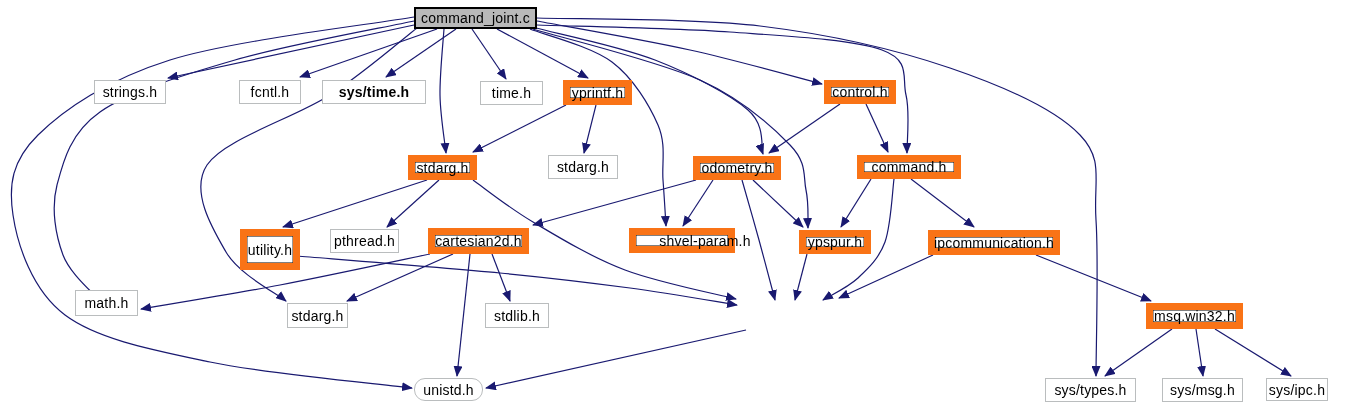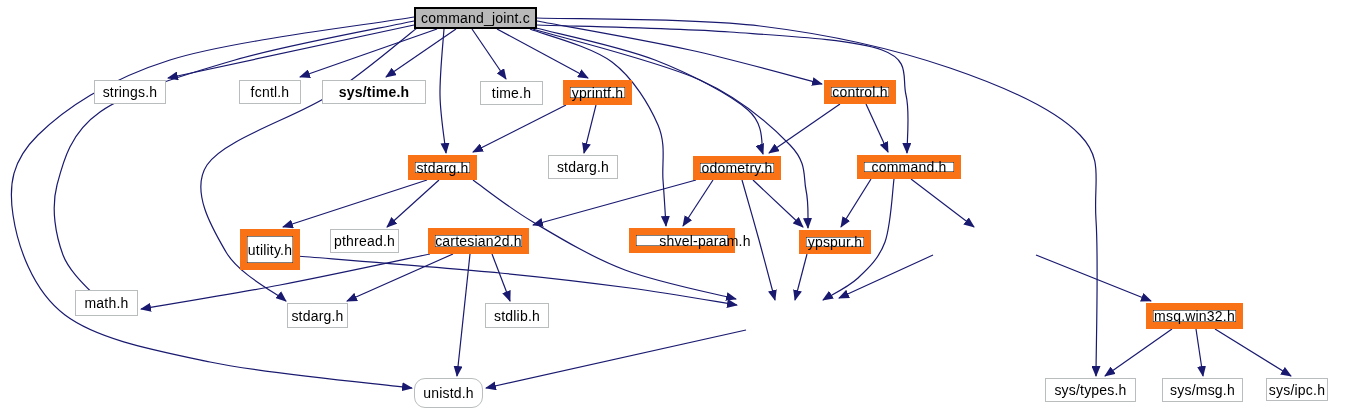--- a/index.html
+++ b/index.html
@@ -74,21 +74,22 @@
     <div class="node doc" style="left: 824px; top: 80px; width: 72px; height: 24px;">control.h</div>
     <div class="node doc" style="left: 408px; top: 155px; width: 69px; height: 25px;">stdarg.h</div>
     <div class="node plain" style="left: 548px; top: 155px; width: 70px; height: 24px;">stdarg.h</div>
     <div class="node doc" style="left: 693px; top: 156px; width: 88px; height: 24px;">odometry.h</div>
     <div class="node doc" style="left: 857px; top: 155px; width: 104px; height: 24px;">command.h</div>
     <div class="node doc" style="left: 240px; top: 229px; width: 60px; height: 41px;">utility.h</div>
     <div class="node plain" style="left: 330px; top: 229px; width: 69px; height: 24px;">pthread.h</div>
     <div class="node doc" style="left: 428px; top: 228px; width: 101px; height: 26px;">cartesian2d.h</div>
     <div class="node doc" style="left: 629px; top: 228px; width: 106px; height: 25px; padding-left: 46px;">shvel-param.h</div>
     <div class="node doc" style="left: 783px; top: 230px; width: 72px; height: 24px; margin-left: 16px;">ypspur.h</div>
+    <div class="node doc" style="left: 928px; top: 230px; width: 132px; height: 25px;">ipcommunication.h</div>
     <div class="node plain" style="left: 75px; top: 290px; width: 63px; height: 26px;">math.h</div>
     <div class="node plain" style="left: 287px; top: 303px; width: 61px; height: 25px;">stdarg.h</div>
     <div class="node plain" style="left: 485px; top: 303px; width: 64px; height: 25px;">stdlib.h</div>
     <div class="node doc" style="left: 1146px; top: 303px; width: 97px; height: 26px;">msq.win32.h</div>
-    <div class="node plain" style="left: 414px; top: 378px; width: 69px; height: 30px; border-radius: 11px;">unistd.h</div>
+    <div class="node plain" style="left: 414px; top: 378px; width: 69px; height: 23px; border-radius: 11px;">unistd.h</div>
     <div class="node plain" style="left: 1045px; top: 378px; width: 91px; height: 24px;">sys/types.h</div>
     <div class="node plain" style="left: 1162px; top: 378px; width: 81px; height: 24px;">sys/msg.h</div>
     <div class="node plain" style="left: 1266px; top: 378px; width: 62px; height: 23px;">sys/ipc.h</div>
   </div>
 
 </body></html>

